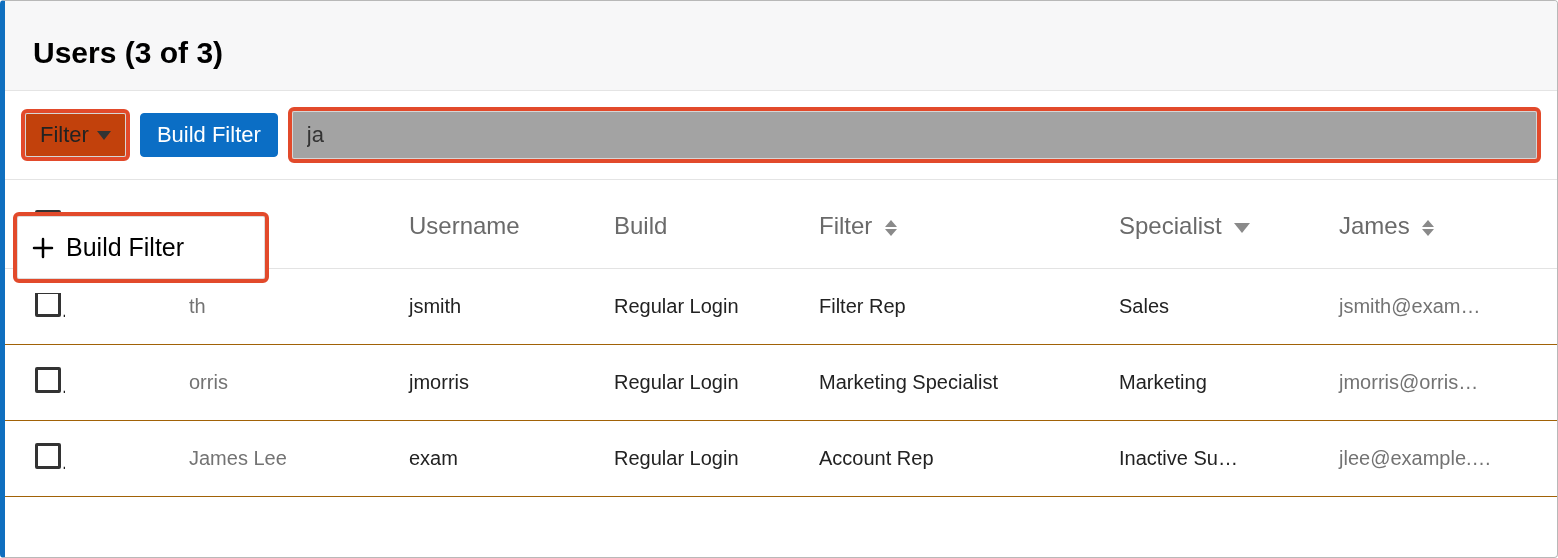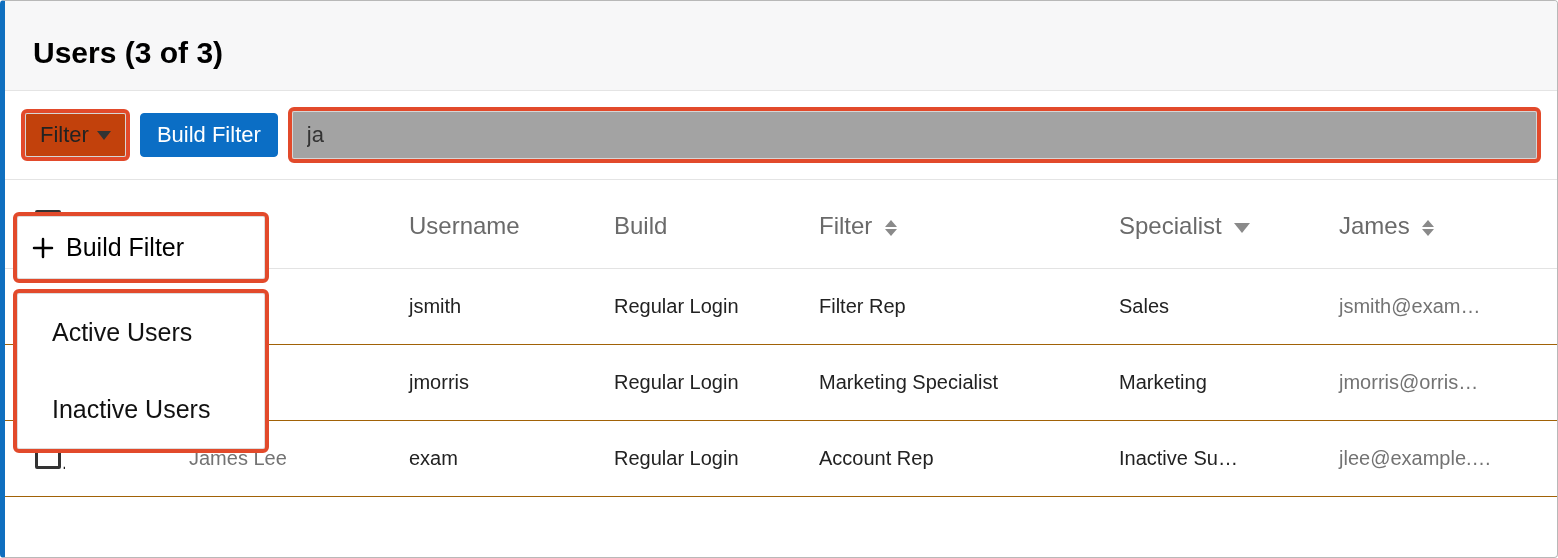--- a/index.html
+++ b/index.html
@@ -282,19 +282,15 @@
   <div class="filter-menu">
     <div class="filter-menu-top hl">
       <span class="plus-icon">
         <svg width="22" height="22" viewBox="0 0 22 22">
             <path d="M11 2v18M2 11h18" stroke="#000" stroke-width="2.5" stroke-linecap="round"></path>
           </svg>
       </span>
       <span>Build Filter</span>
     </div>
     <div class="filter-menu-gap"></div>
-    <div class="filter-menu-list hl">
-      <div class="filter-menu-item">Active Users</div>
-      <div class="filter-menu-item">Inactive Users</div>
-    </div>
   </div>
 
 </div>
 
 </body></html>

